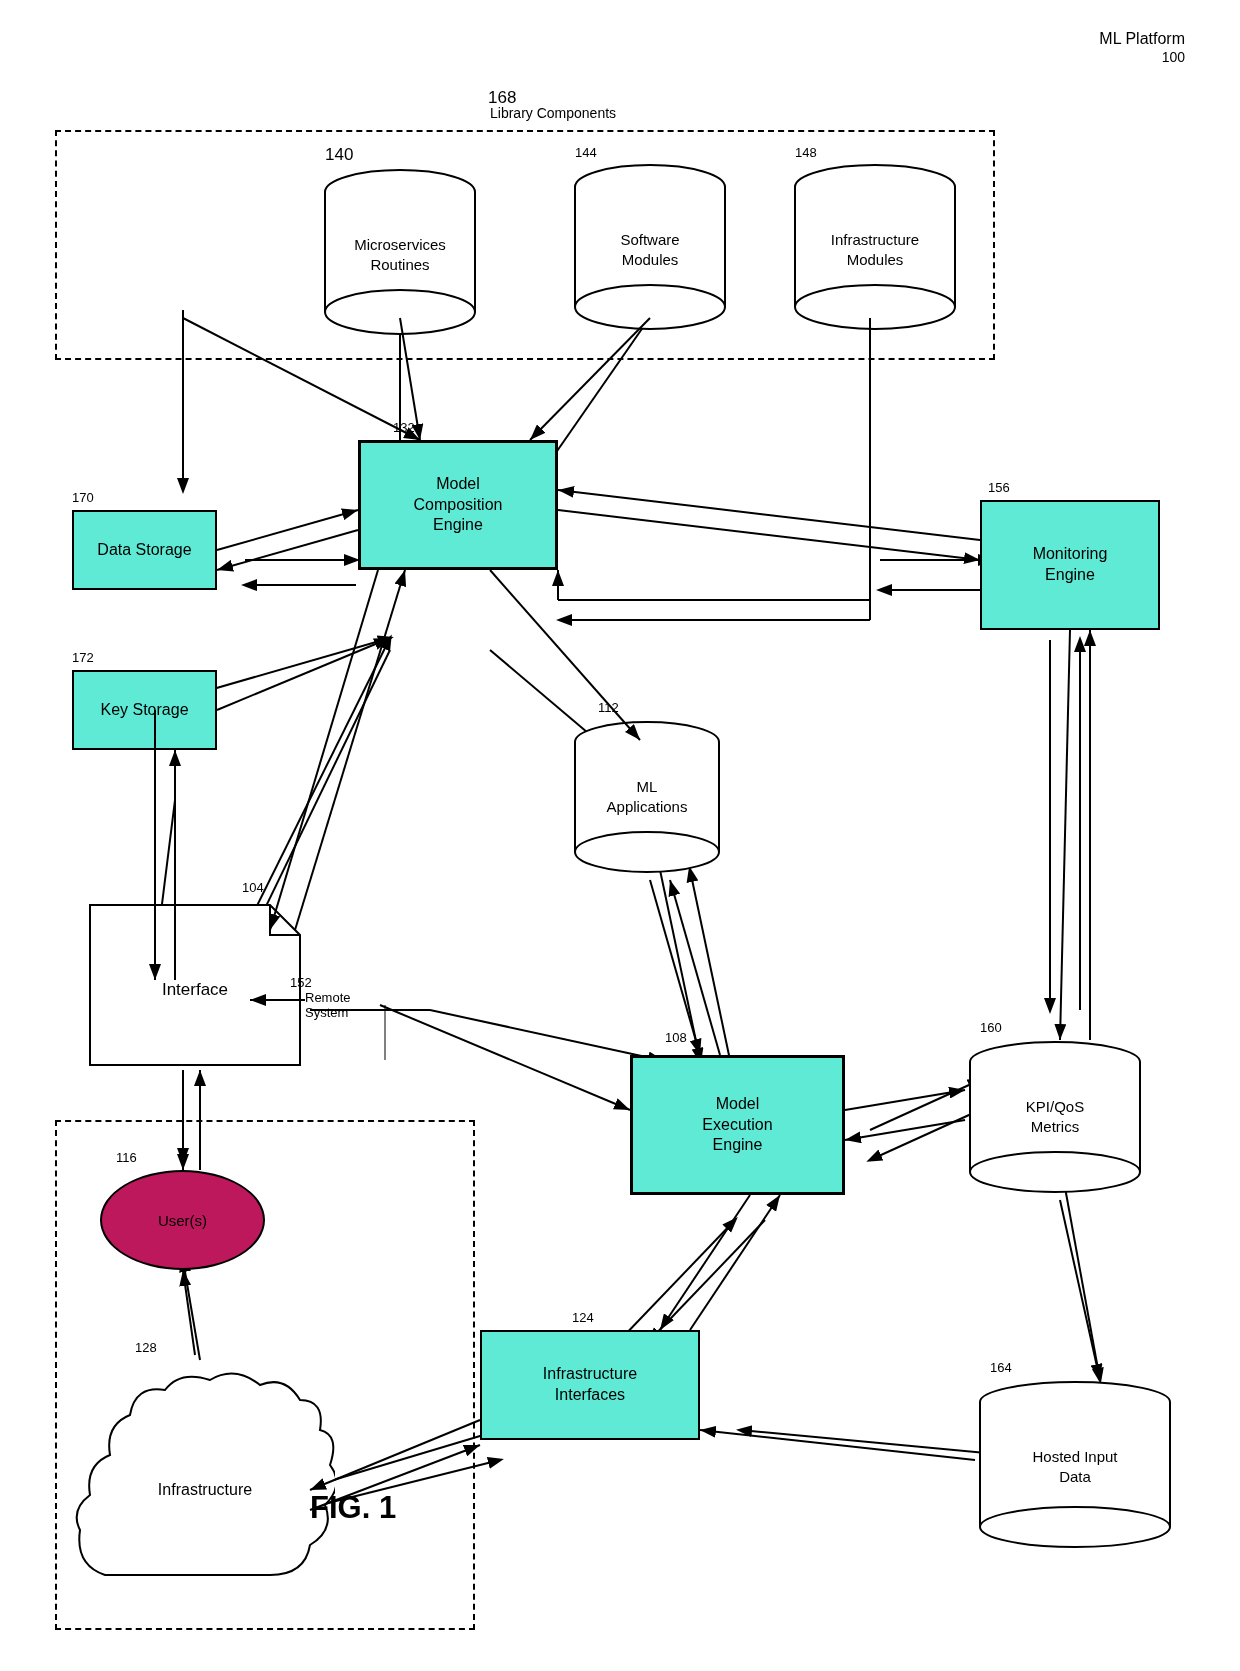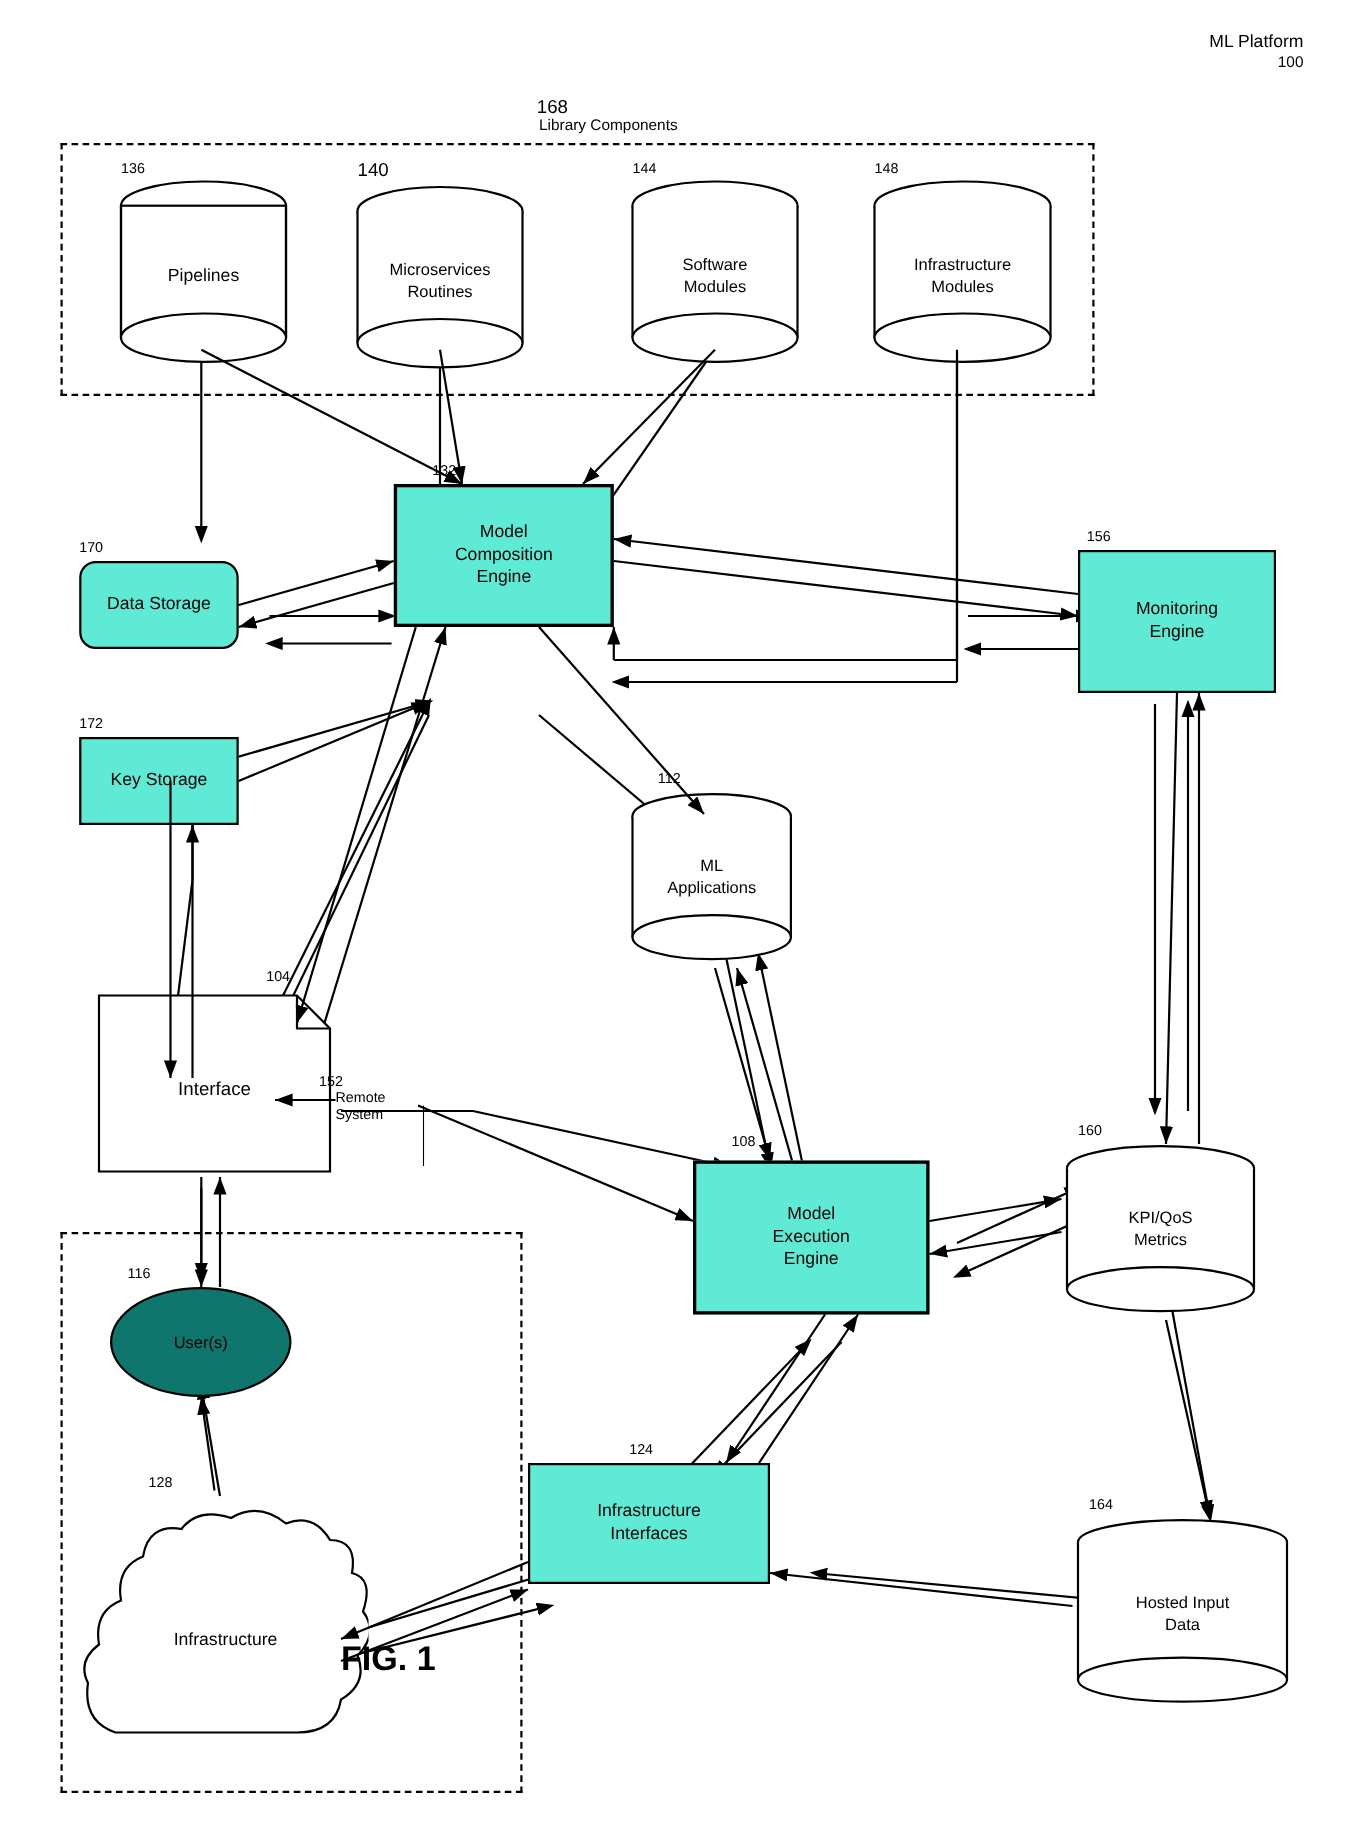--- a/index.html
+++ b/index.html
@@ -62,21 +62,21 @@
     
     .ellipse {
       position: absolute;
       border: 2px solid #000;
       border-radius: 50%;
       display: flex;
       align-items: center;
       justify-content: center;
       text-align: center;
       font-size: 15px;
-      background: #0f766e;
+      background: #be185d;
     }
   </style>
 </head>
 <body>
 
 <div id="diagram">
 
   <svg id="arrows">
 
     <line x1="183" y1="310" x2="183" y2="490" stroke="#000" stroke-width="2" marker-end="url(#arrow)"></line>
@@ -150,31 +150,20 @@
     <span>Library Components</span>
   </div>
   <div style="position:absolute;top:88px;left:488px;font-size:17px;">
     <span>168</span>
   </div>
 
   <div class="dashed-box" style="left:55px;top:130px;width:940px;height:230px;"></div>
 
   <div class="dashed-box" style="left:55px;top:1120px;width:420px;height:510px;"></div>
 
-  <div style="position:absolute;left:105px;top:145px;">
-    <div style="font-size:13px;margin-left:5px;margin-bottom:2px;">136</div>
-    <svg width="160" height="170">
-      <ellipse cx="80" cy="25" rx="75" ry="22" fill="white" stroke="black" stroke-width="2"></ellipse>
-      <rect x="5" y="25" width="150" height="120" fill="white" stroke="black" stroke-width="2" stroke-top="none"></rect>
-      <line x1="5" y1="25" x2="5" y2="145" stroke="black" stroke-width="2"></line>
-      <line x1="155" y1="25" x2="155" y2="145" stroke="black" stroke-width="2"></line>
-      <ellipse cx="80" cy="145" rx="75" ry="22" fill="white" stroke="black" stroke-width="2"></ellipse>
-      <text x="80" y="93" text-anchor="middle" font-size="16" font-family="Arial">Pipelines</text>
-    </svg>
-  </div>
 
   <div style="position:absolute;left:320px;top:145px;">
     <div style="font-size:17px;margin-left:5px;margin-bottom:2px;">140</div>
     <svg width="160" height="170">
       <ellipse cx="80" cy="25" rx="75" ry="22" fill="white" stroke="black" stroke-width="2"></ellipse>
       <rect x="5" y="25" width="150" height="120" fill="white"></rect>
       <line x1="5" y1="25" x2="5" y2="145" stroke="black" stroke-width="2"></line>
       <line x1="155" y1="25" x2="155" y2="145" stroke="black" stroke-width="2"></line>
       <ellipse cx="80" cy="145" rx="75" ry="22" fill="white" stroke="black" stroke-width="2"></ellipse>
       <text x="80" y="83" text-anchor="middle" font-size="15" font-family="Arial">Microservices</text>
@@ -207,21 +196,21 @@
       <text x="85" y="103" text-anchor="middle" font-size="15" font-family="Arial">Modules</text>
     </svg>
   </div>
 
   <div style="position:absolute;left:393px;top:420px;font-size:13px;">132</div>
   <div class="box box-bold" style="left:358px;top:440px;width:200px;height:130px;font-size:16px;">
     <span>Model<br>Composition<br>Engine</span>
   </div>
 
   <div style="position:absolute;left:72px;top:490px;font-size:13px;">170</div>
-  <div class="box" style="left:72px;top:510px;width:145px;height:80px;border-radius:15px;">
+  <div class="box" style="left:72px;top:510px;width:145px;height:80px;">
     <span>Data Storage</span>
   </div>
 
   <div style="position:absolute;left:72px;top:650px;font-size:13px;">172</div>
   <div class="box" style="left:72px;top:670px;width:145px;height:80px;">
     <span>Key Storage</span>
   </div>
 
   <div style="position:absolute;left:598px;top:700px;font-size:13px;">112</div>
   <div style="position:absolute;left:570px;top:720px;">

